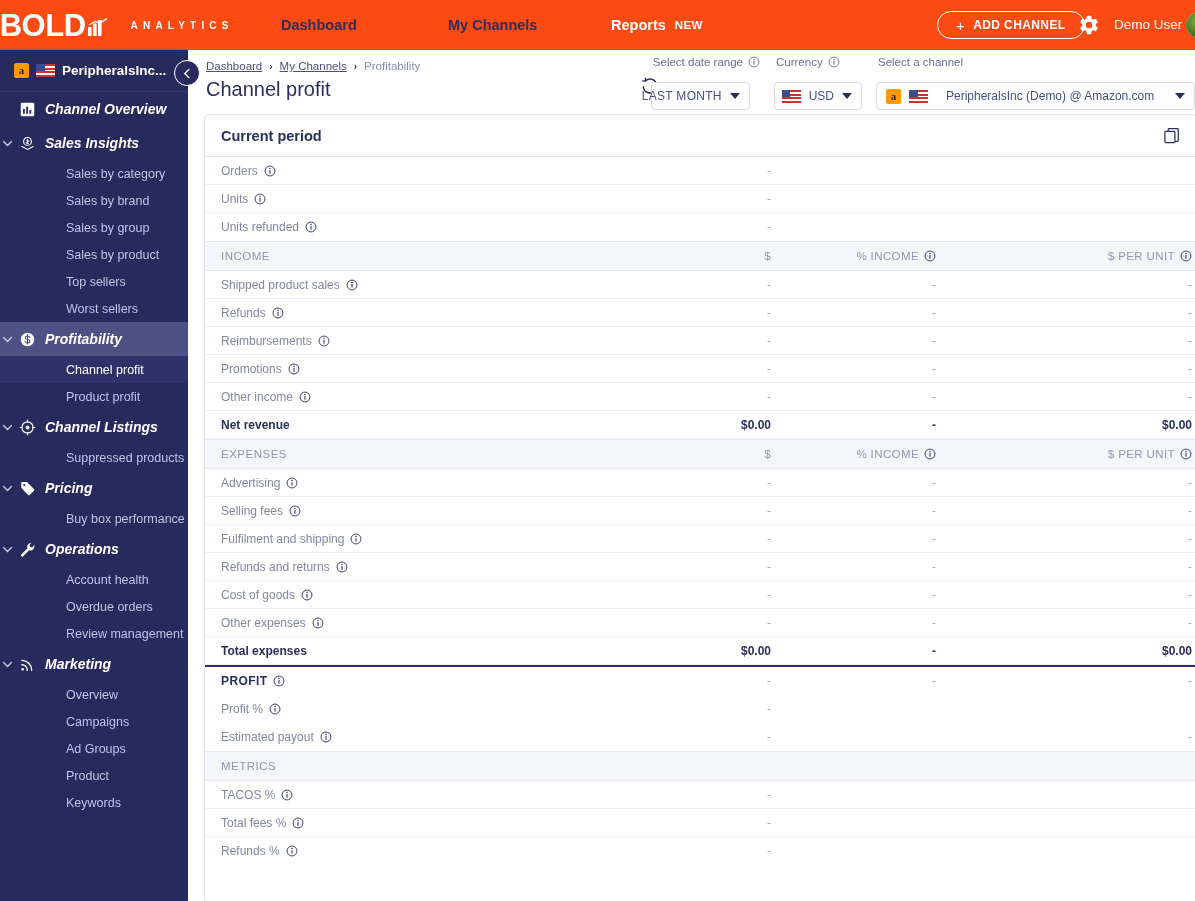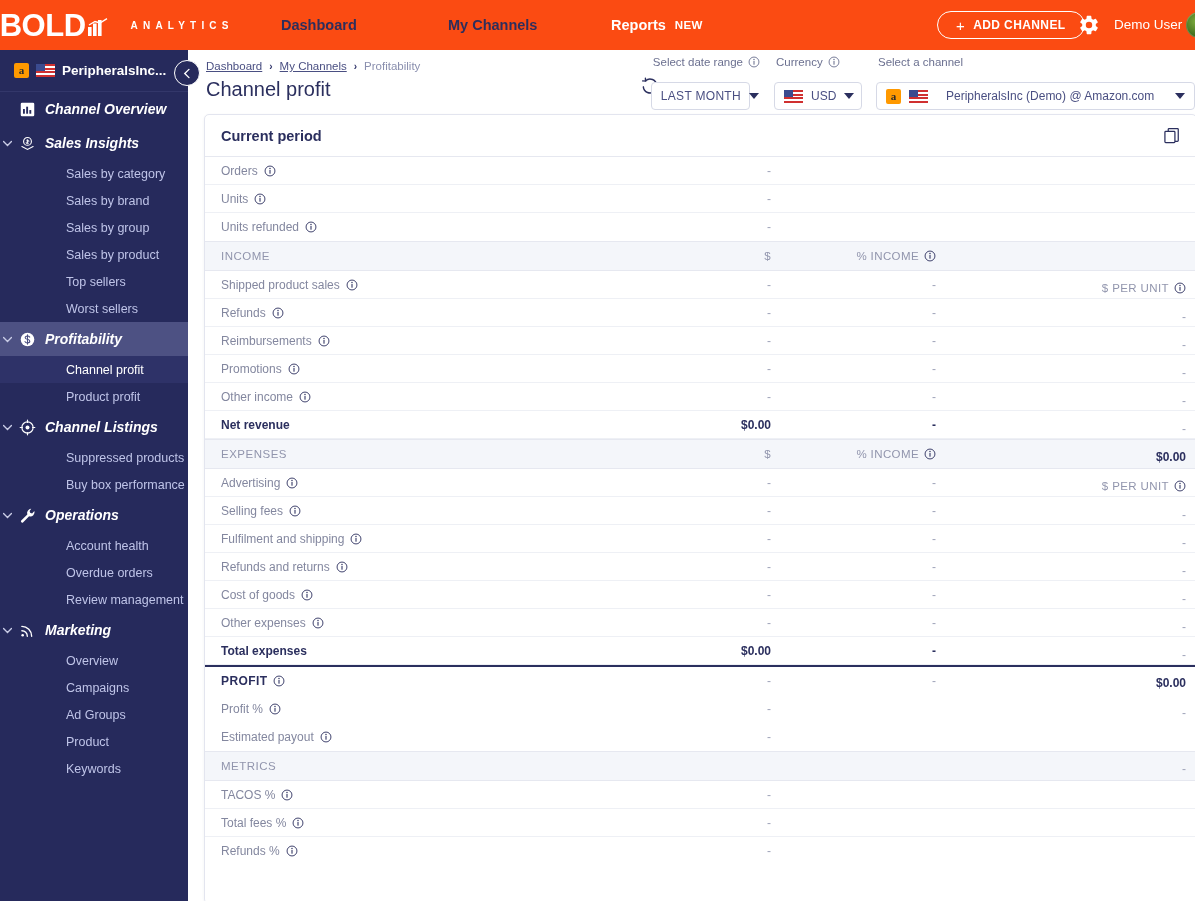--- a/index.html
+++ b/index.html
@@ -157,21 +157,21 @@
   .filters { position: absolute; right: 0px; top: 6px; display: flex; align-items: flex-end; }
   .filter-group { display: flex; flex-direction: column; margin-right: 14px; }
   .filter-group:last-child { margin-right: 0; }
   .filter-label {
     display: flex; align-items: center; gap: 5px;
     color: #6b7090; font-size: 11.5px; margin-bottom: 14px; padding-left: 2px;
   }
   .select-box {
     height: 28px; border: 1px solid #d6d9e6; border-radius: 4px;
     background: #ffffff; display: flex; align-items: center;
-    padding: 0 9px; gap: 8px; cursor: pointer;
+    padding: 0 9px; gap: 8px; cursor: pointer; justify-content: flex-end;
   }
   .select-text { color: #4a4f82; font-size: 12px; white-space: nowrap; }
   .select-text.caps { letter-spacing: 0.3px; }
   .caret-down {
     width: 0; height: 0; border-left: 5px solid transparent;
     border-right: 5px solid transparent; border-top: 6px solid #2b2f5e;
     margin-left: auto;
   }
   .sel-daterange { width: 99px; }
   .sel-currency { width: 88px; }
@@ -217,21 +217,21 @@
   .row.thick-top { border-top: 2px solid #2b2f5e; }
   .row.no-border { border-bottom: none; }
   .cells { position: relative; flex: 1; height: 100%; }
   .cell {
     position: absolute; top: 0; height: 100%;
     display: flex; align-items: center; justify-content: flex-end;
     font-size: 12px; color: #a0a4ba; white-space: nowrap;
   }
   .cell.c1 { right: 425px; }
   .cell.c2 { right: 260px; }
-  .cell.c3 { right: 10px; margin-top: 32px; }
+  .cell.c3 { right: 4px; }
   .row.strong .cell { color: #2b2f5e; font-weight: 700; }
   .row.section .cell {
     color: #9195ad; font-weight: 400; font-size: 11.5px; letter-spacing: 0.4px;
     gap: 5px;
   }
   .hdr-cell { display: flex; align-items: center; gap: 5px; }
 
   .info-icon {
     width: 12px; height: 12px; flex-shrink: 0; display: inline-block;
   }
@@ -366,20 +366,34 @@
                 <circle cx="10" cy="10" r="6.6"></circle>
                 <circle cx="10" cy="10" r="2.3" fill="#fff" stroke="none"></circle>
                 <path d="M10 1.4v2.6M10 16v2.6M1.4 10h2.6M16 10h2.6" stroke-linecap="round"></path>
               </svg>
             </span>
             <span class="sb-top-label">Channel Listings</span>
           </div>
           <div class="sb-sub">Suppressed products</div>
         </div>
         <div class="sb-section">
+          <div class="sb-top">
+            <span class="sb-caret">
+              <svg width="9" height="7" viewBox="0 0 10 7">
+                <path d="M0.6 1.3 L5 5.7 L9.4 1.3" fill="none" stroke="#c9cce6" stroke-width="1.5" stroke-linecap="round"></path>
+              </svg>
+            </span>
+            <span class="sb-icon">
+              <svg width="17" height="17" viewBox="0 0 20 20">
+                <path d="M2.6 9.2 V3.4 A1 1 0 013.6 2.4 H9.4 L17.6 10.6 a1.3 1.3 0 010 1.9 l-5.1 5.1 a1.3 1.3 0 01-1.9 0 Z" fill="#fff"></path>
+                <circle cx="6.2" cy="6" r="1.25" fill="#262a5c"></circle>
+              </svg>
+            </span>
+            <span class="sb-top-label">Pricing</span>
+          </div>
           <div class="sb-sub">Buy box performance</div>
         </div>
         <div class="sb-section">
           <div class="sb-top">
             <span class="sb-caret">
               <svg width="9" height="7" viewBox="0 0 10 7">
                 <path d="M0.6 1.3 L5 5.7 L9.4 1.3" fill="none" stroke="#c9cce6" stroke-width="1.5" stroke-linecap="round"></path>
               </svg>
             </span>
             <span class="sb-icon">

